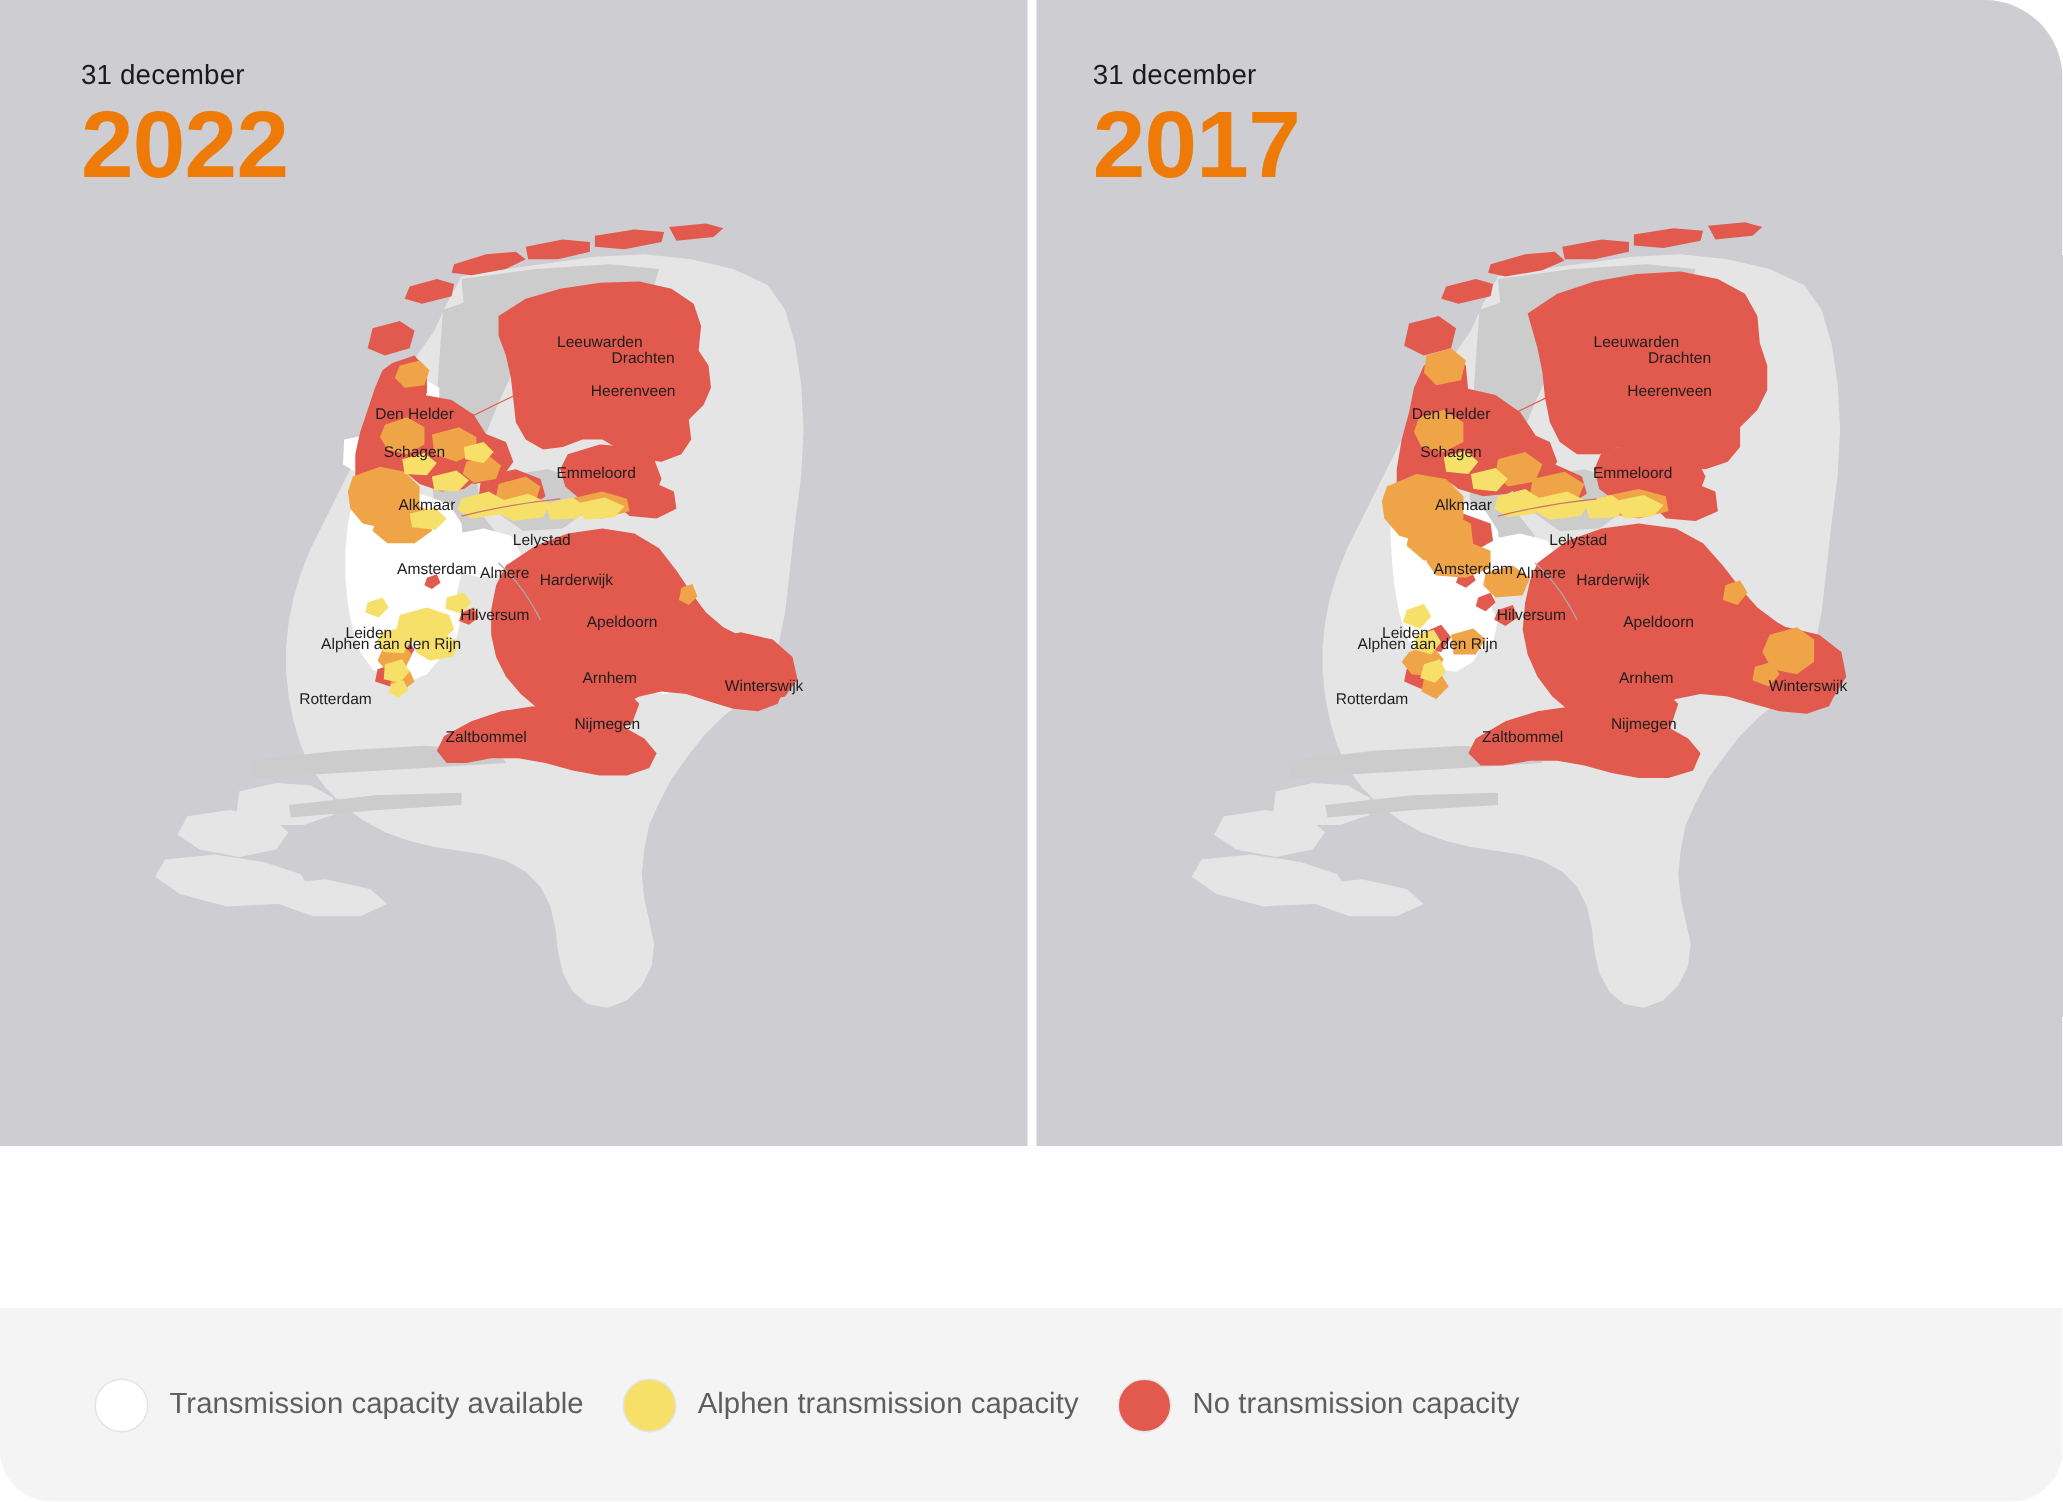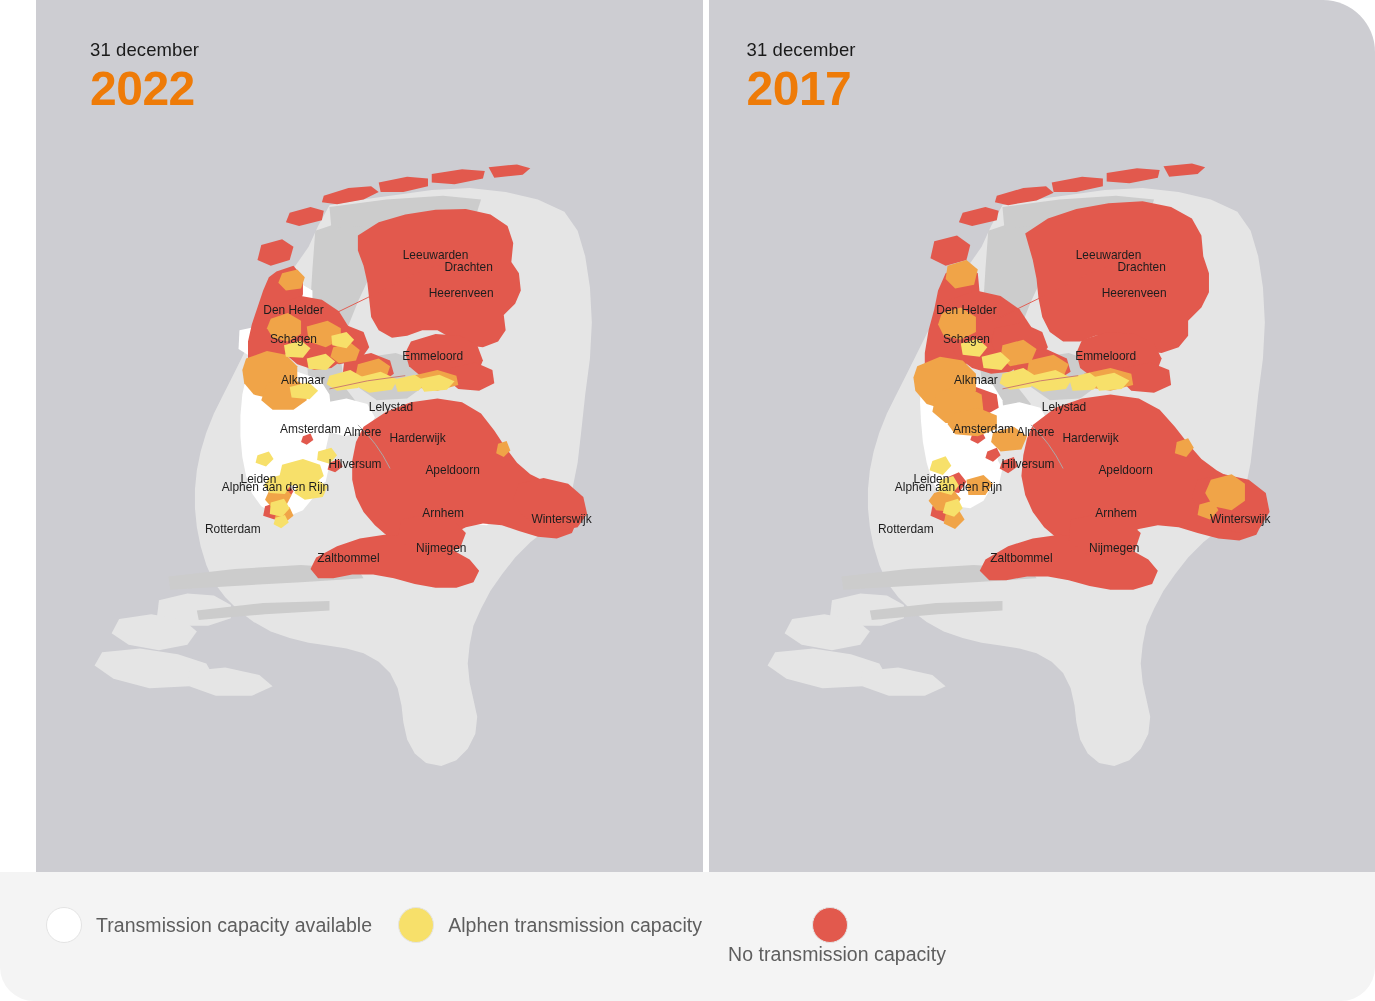--- a/index.html
+++ b/index.html
@@ -15,24 +15,23 @@
     width: 1375px;
     height: 1001px;
     background: #ffffff;
   }
 
   
   .panels {
     position: absolute;
     left: 0; top: 0;
     width: 1375px;
-    height: 872px;
+    height: 764px;
     display: flex;
     gap: 6px;
-    padding-left: 36px;
   }
   .panel {
     position: relative;
     flex: 1 1 0;
     background: #cdcdd2;
     overflow: hidden;
   }
   .panel.left  { border-radius: 0 0 0 0; }
   .panel.right { border-radius: 0 52px 0 0; }
 
@@ -44,21 +43,21 @@
     pointer-events: none;
   }
   .panel.right .panel-header { left: 38px; }
   .header-day {
     font-size: 18.5px;
     color: #1a1a1a;
     letter-spacing: 0.1px;
     line-height: 1.1;
   }
   .header-year {
-    font-size: 48px;
+    font-size: 63px;
     font-weight: bold;
     color: #ee7b08;
     line-height: 1.12;
     letter-spacing: -0.5px;
     margin-top: 2px;
   }
 
   .mapwrap {
     position: absolute;
     inset: 0;
@@ -79,30 +78,30 @@
     top: 872px;
     width: 1375px;
     height: 129px;
     background: #f4f4f4;
     border-radius: 0 0 34px 34px;
     display: flex;
     align-items: center;
   }
   .legend-inner {
     display: flex;
-    align-items: flex-start;
-    padding-left: 46px;
+    align-items: center;
+    padding-left: 63px;
     gap: 0;
   }
   .legend-item {
     display: flex;
     align-items: center;
     margin-right: 26px;
   }
-  .legend-item:last-child { margin-right: 0; flex-direction: column; }
+  .legend-item:last-child { margin-right: 0; }
   .swatch {
     width: 36px; height: 36px;
     border-radius: 50%;
     border: 1px solid #e4e4e4;
     flex: 0 0 auto;
     margin-right: 14px;
   }
   .legend-label {
     font-size: 19.5px;
     color: #5e5e5e;

